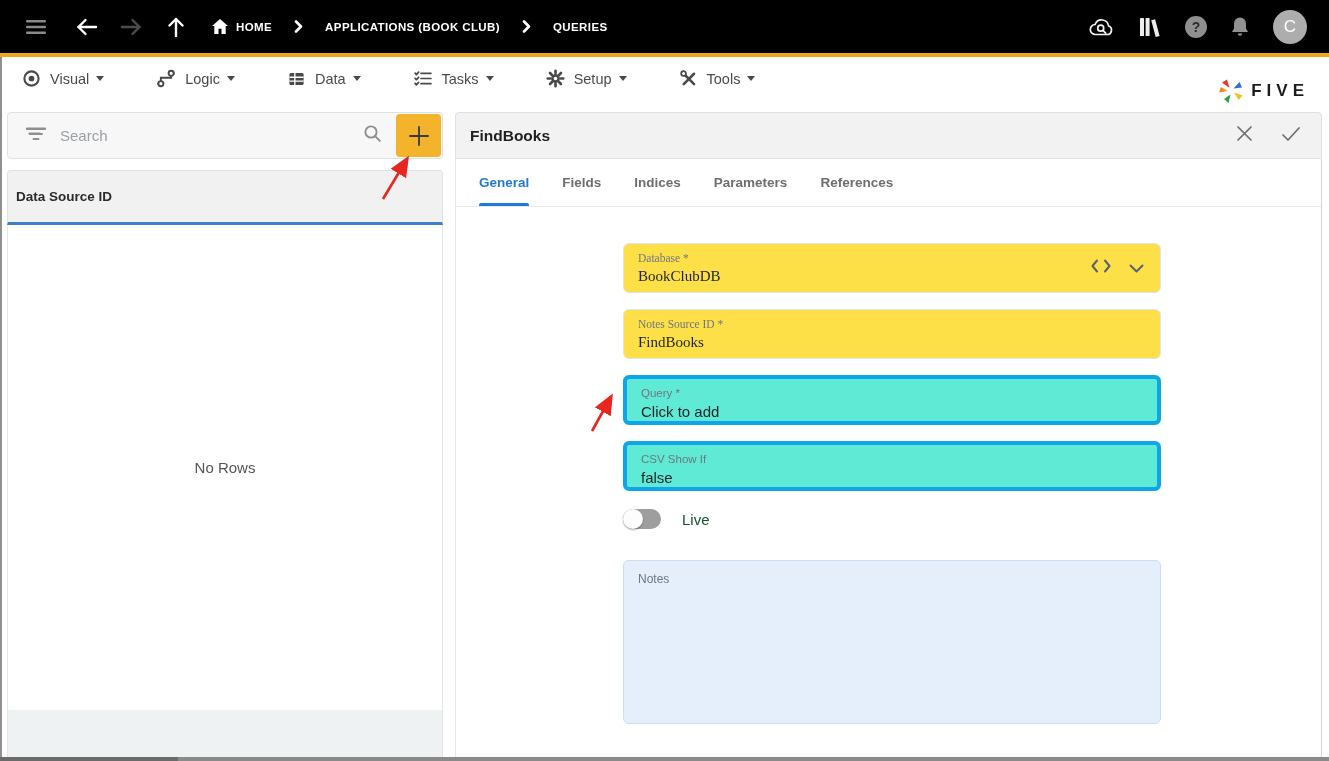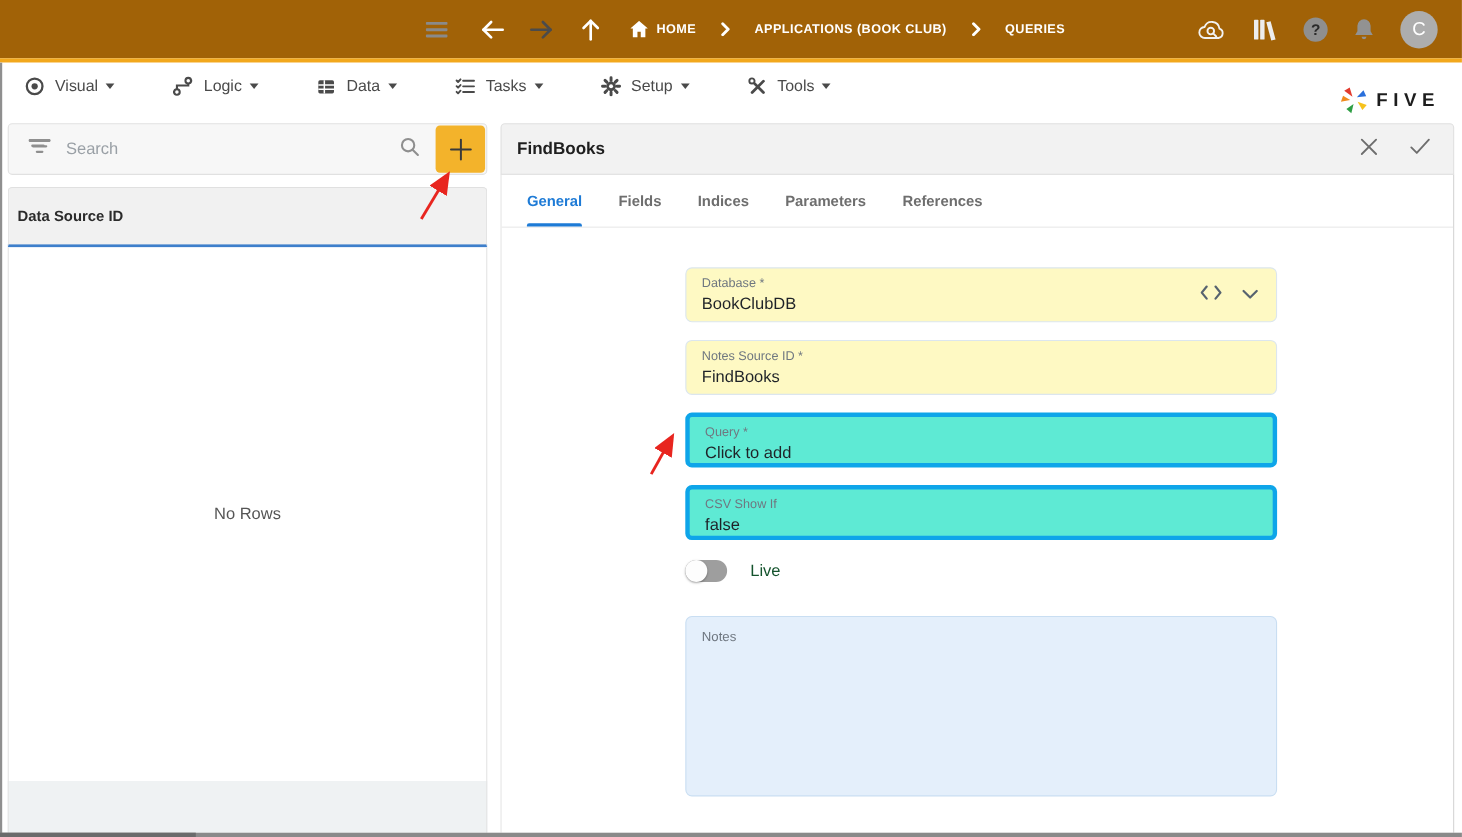--- a/index.html
+++ b/index.html
@@ -2,21 +2,21 @@
 <html><head>
 <meta charset="utf-8">
 <style>
   * { margin:0; padding:0; box-sizing:border-box; }
   html,body { background:#fff; }
   body { font-family:"Liberation Sans","DejaVu Sans",sans-serif; }
   .screen { position:relative; width:1329px; height:761px; background:#fff; overflow:hidden; }
 
   
   .topbar { position:absolute; left:0; top:0; width:1329px; height:53px;
-            background:#a16207; display:flex; align-items:center;justify-content:center; }
+            background:#000000; display:flex; align-items:center; }
   .amber-strip { position:absolute; left:0; top:53px; width:1329px; height:4px; background:#F2A81D; }
   .tb-icon { display:inline-flex; align-items:center; justify-content:center; }
   .crumb-text { color:#fff; font-size:11.5px; font-weight:700; letter-spacing:.4px; white-space:nowrap; }
   .hamburger { margin-left:26px; }
   .nav-back { margin-left:30px; }
   .nav-fwd  { margin-left:22px; }
   .nav-up   { margin-left:26px; }
   .home-grp { margin-left:28px; display:flex; align-items:center; gap:8px; }
   .crumb-sep { margin-left:22px; }
   .crumb-item { margin-left:22px; }
@@ -68,21 +68,21 @@
                 border-left:1px solid #E6E6E6; border-right:1px solid #D5D5D5; }
   .tabs-row { height:48px; border-bottom:1px solid #E8E8E8; display:flex; align-items:stretch; padding-left:23px; }
   .tab { display:flex; align-items:center; margin-right:33px; font-size:13.5px; font-weight:600;
          color:#6E6E6E; position:relative; cursor:pointer; }
   .tab.active { color:#1E7BD6; }
   .tab.active::after { content:''; position:absolute; left:0; right:0; bottom:0; height:3px;
                        background:#1E7BD6; border-radius:2px 2px 0 0; }
 
   .field { position:absolute; left:167px; width:538px; height:50px; border-radius:6px;
            padding:7px 14px; cursor:pointer; }
-  .field.cream { background:#fef9c3; border:1px solid #DCE6EE; }
+  .field.cream { background:#fde047; border:1px solid #DCE6EE;font-family:Liberation Serif, serif; }
   .field.blue  { background:#5eead4; border:4px solid #0ea5e9; }
   .f-label { font-size:11.5px; color:#6F7780; line-height:1.25; }
   .f-value { font-size:15px; color:#1F2328; margin-top:3px; }
   .f-icons { position:absolute; right:16px; top:0; height:100%; display:flex; align-items:center; gap:18px; }
 
   .toggle-row { position:absolute; left:167px; top:348px; height:24px; display:flex; align-items:center; gap:21px; }
   .switch { position:relative; width:38px; height:20px; cursor:pointer; }
   .switch .track { position:absolute; left:0; top:0; width:38px; height:20px; border-radius:10px; background:#9E9E9E; }
   .switch .knob { position:absolute; left:0; top:0; width:20px; height:20px; border-radius:50%;
                   background:#FDFDFD; box-shadow:0 1px 2px rgba(0,0,0,.35); }

